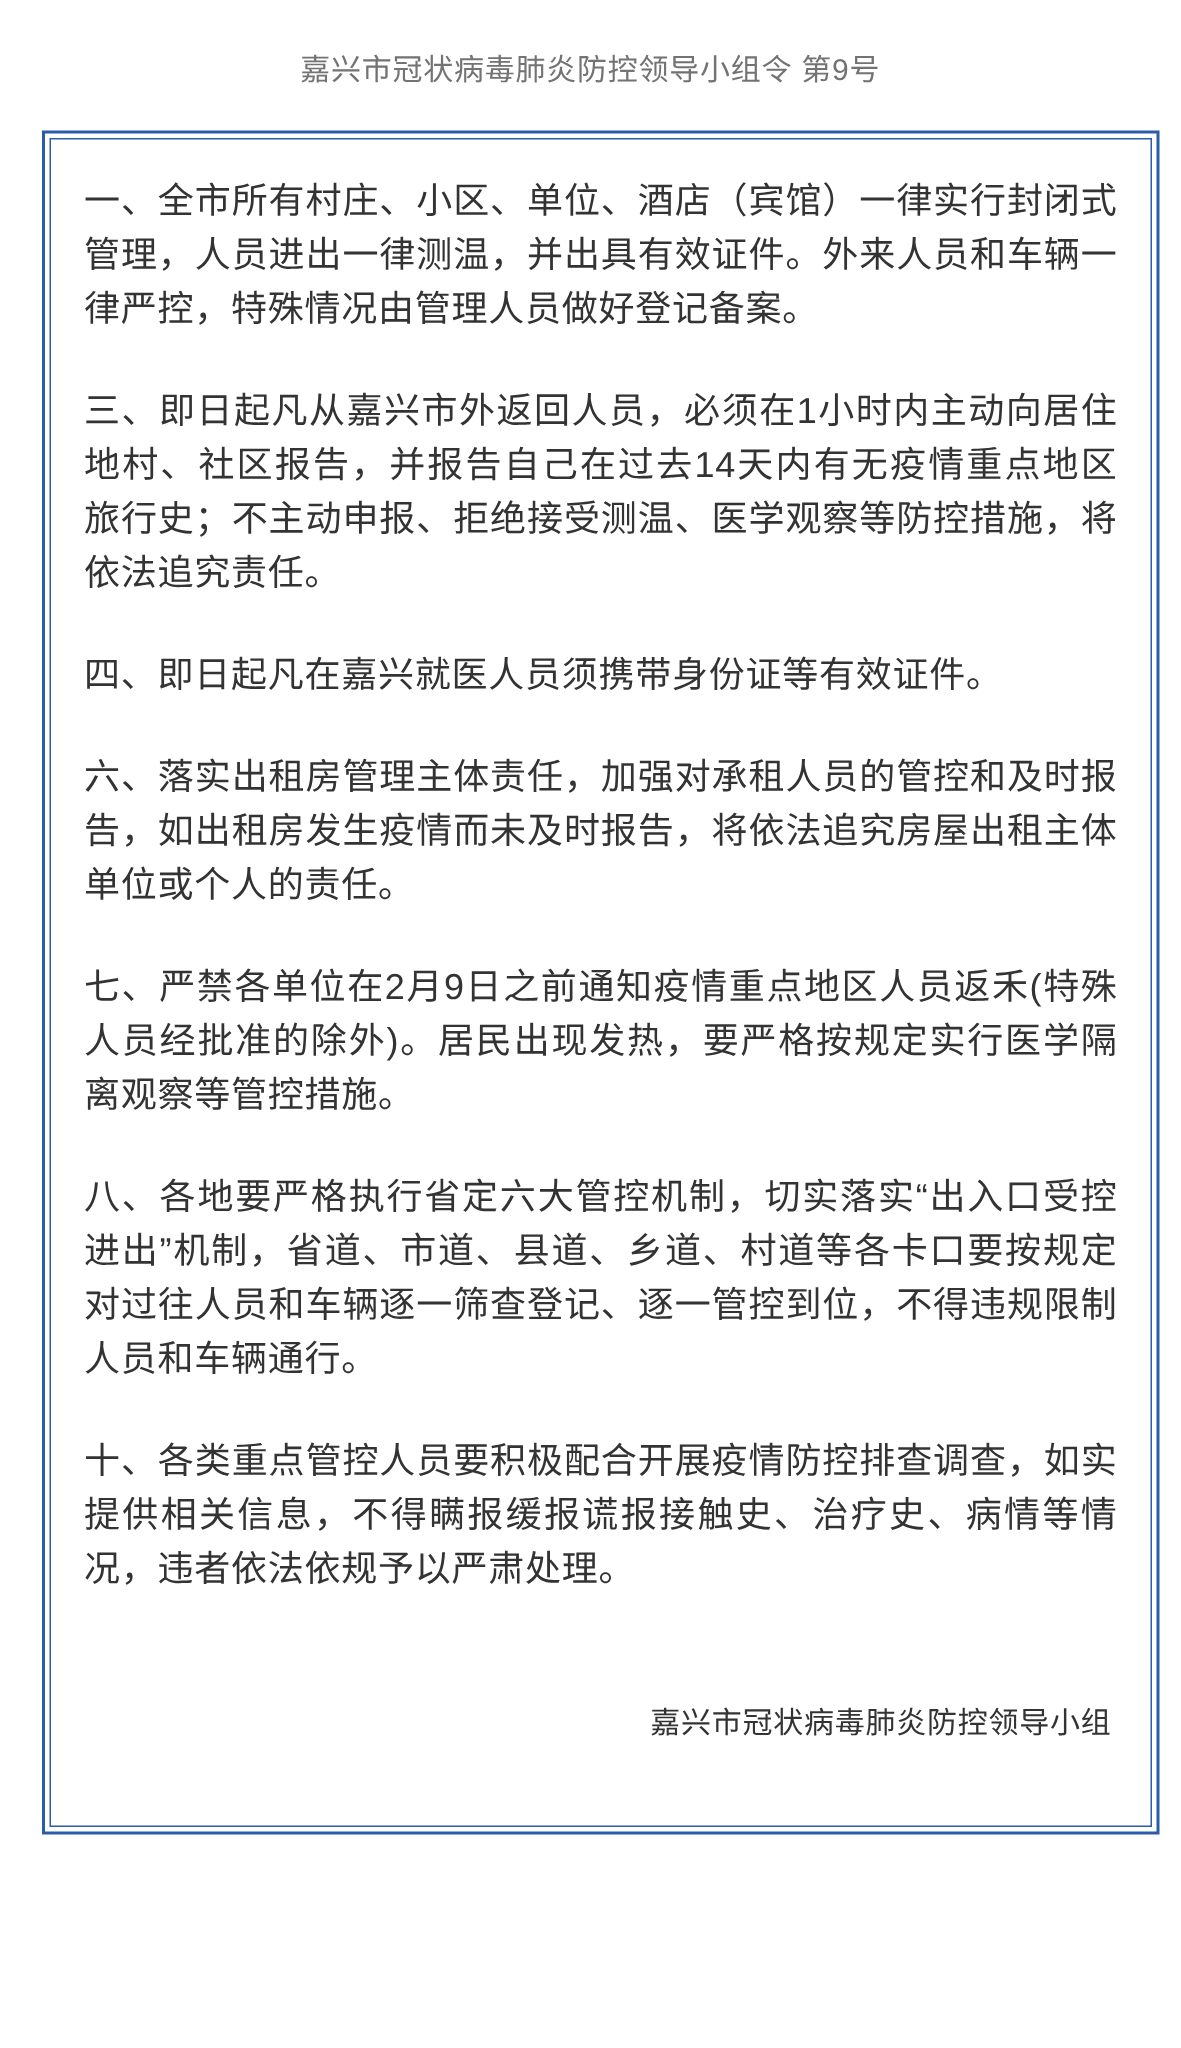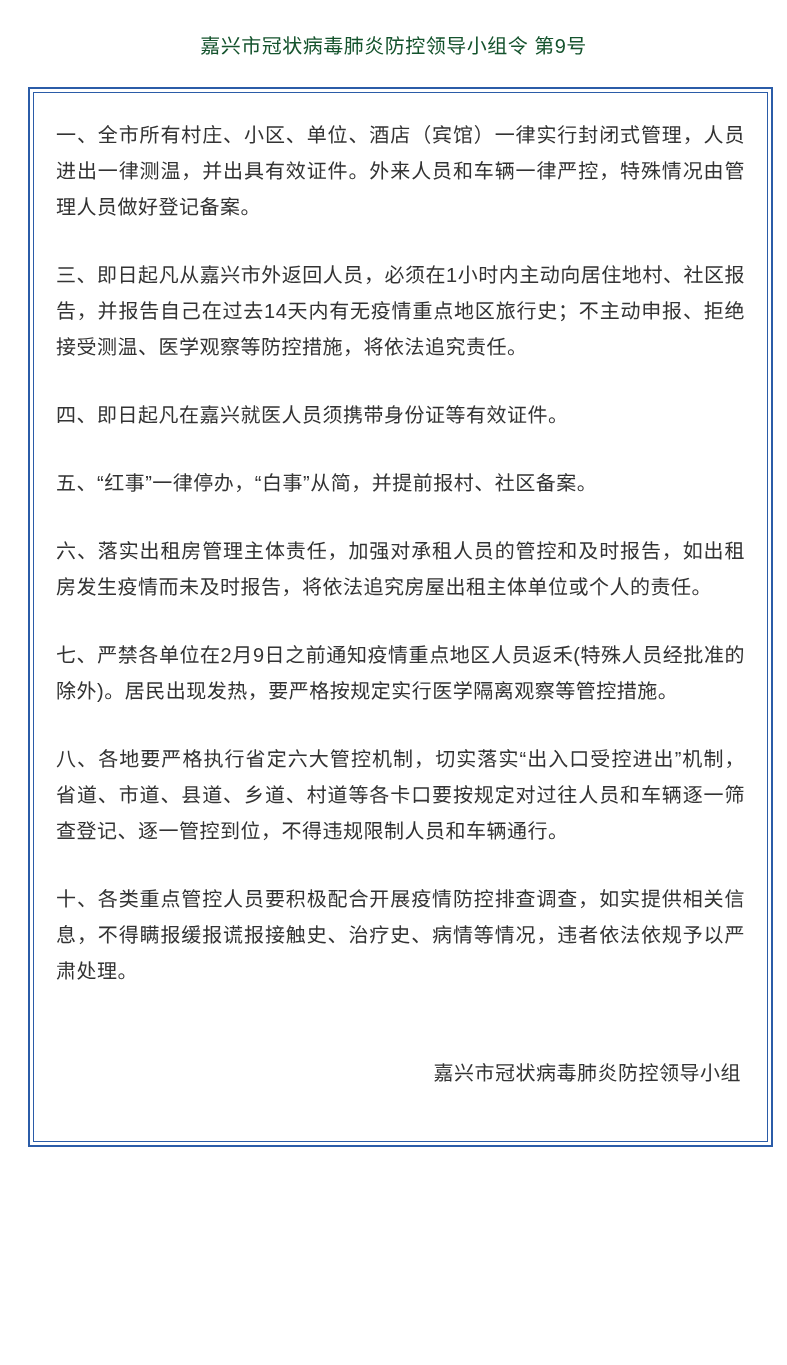--- a/index.html
+++ b/index.html
@@ -14,35 +14,35 @@
     margin: 0 auto;
     background: #ffffff;
     box-sizing: border-box;
   }
   .title {
     margin: 0;
     padding: 30px 0 28px 0;
     text-align: center;
     font-size: 20px;
     font-weight: 400;
-    color: #14532d;
+    color: #737373;
     letter-spacing: 0.5px;
   }
   .box {
     margin: 0 14px 10px 28px;
     border: 2px solid #2b5ca8;
     padding: 3px;
   }
   .box-inner {
     border: 1px solid #2b5ca8;
     padding: 24px 22px 48px 22px;
   }
   .item {
     margin: 0 0 32px 0;
-    font-size: 20px;
+    font-size: 24px;
     line-height: 36px;
     color: #333333;
     text-align: justify;
     letter-spacing: 0.5px;
   }
   .item:last-of-type {
     margin-bottom: 0;
     margin-top: 24px;
   }
   .sign-block {
@@ -63,21 +63,20 @@
 <div class="page">
 
   <h1 class="title">嘉兴市冠状病毒肺炎防控领导小组令 第9号</h1>
 
   <div class="box">
     <div class="box-inner">
 
       <p class="item">一、全市所有村庄、小区、单位、酒店（宾馆）一律实行封闭式管理，人员进出一律测温，并出具有效证件。外来人员和车辆一律严控，特殊情况由管理人员做好登记备案。</p>
       <p class="item">三、即日起凡从嘉兴市外返回人员，必须在1小时内主动向居住地村、社区报告，并报告自己在过去14天内有无疫情重点地区旅行史；不主动申报、拒绝接受测温、医学观察等防控措施，将依法追究责任。</p>
       <p class="item">四、即日起凡在嘉兴就医人员须携带身份证等有效证件。</p>
-      <p class="item">五、“红事”一律停办，“白事”从简，并提前报村、社区备案。</p>
       <p class="item">六、落实出租房管理主体责任，加强对承租人员的管控和及时报告，如出租房发生疫情而未及时报告，将依法追究房屋出租主体单位或个人的责任。</p>
       <p class="item">七、严禁各单位在2月9日之前通知疫情重点地区人员返禾(特殊人员经批准的除外)。居民出现发热，要严格按规定实行医学隔离观察等管控措施。</p>
       <p class="item">八、各地要严格执行省定六大管控机制，切实落实“出入口受控进出”机制，省道、市道、县道、乡道、村道等各卡口要按规定对过往人员和车辆逐一筛查登记、逐一管控到位，不得违规限制人员和车辆通行。</p>
       <p class="item">十、各类重点管控人员要积极配合开展疫情防控排查调查，如实提供相关信息，不得瞒报缓报谎报接触史、治疗史、病情等情况，违者依法依规予以严肃处理。</p>
 
       <div class="sign-block">
         <div class="signature">嘉兴市冠状病毒肺炎防控领导小组</div>
 
       </div>
 

